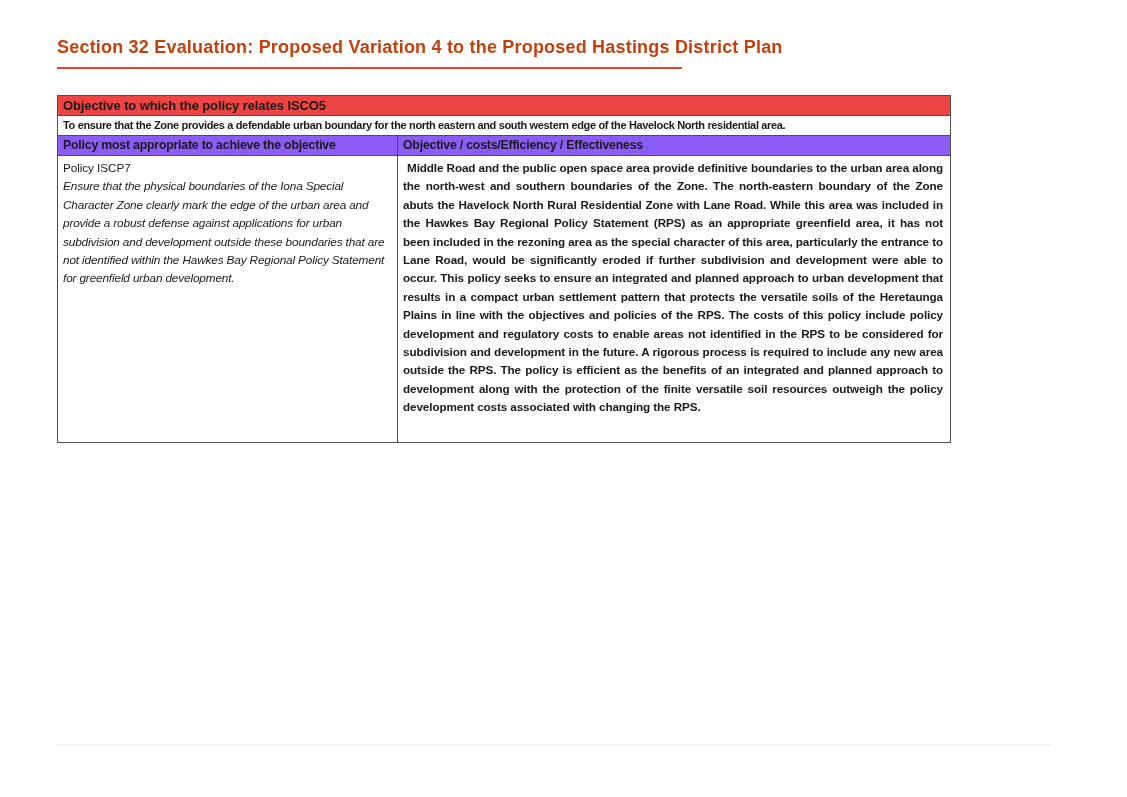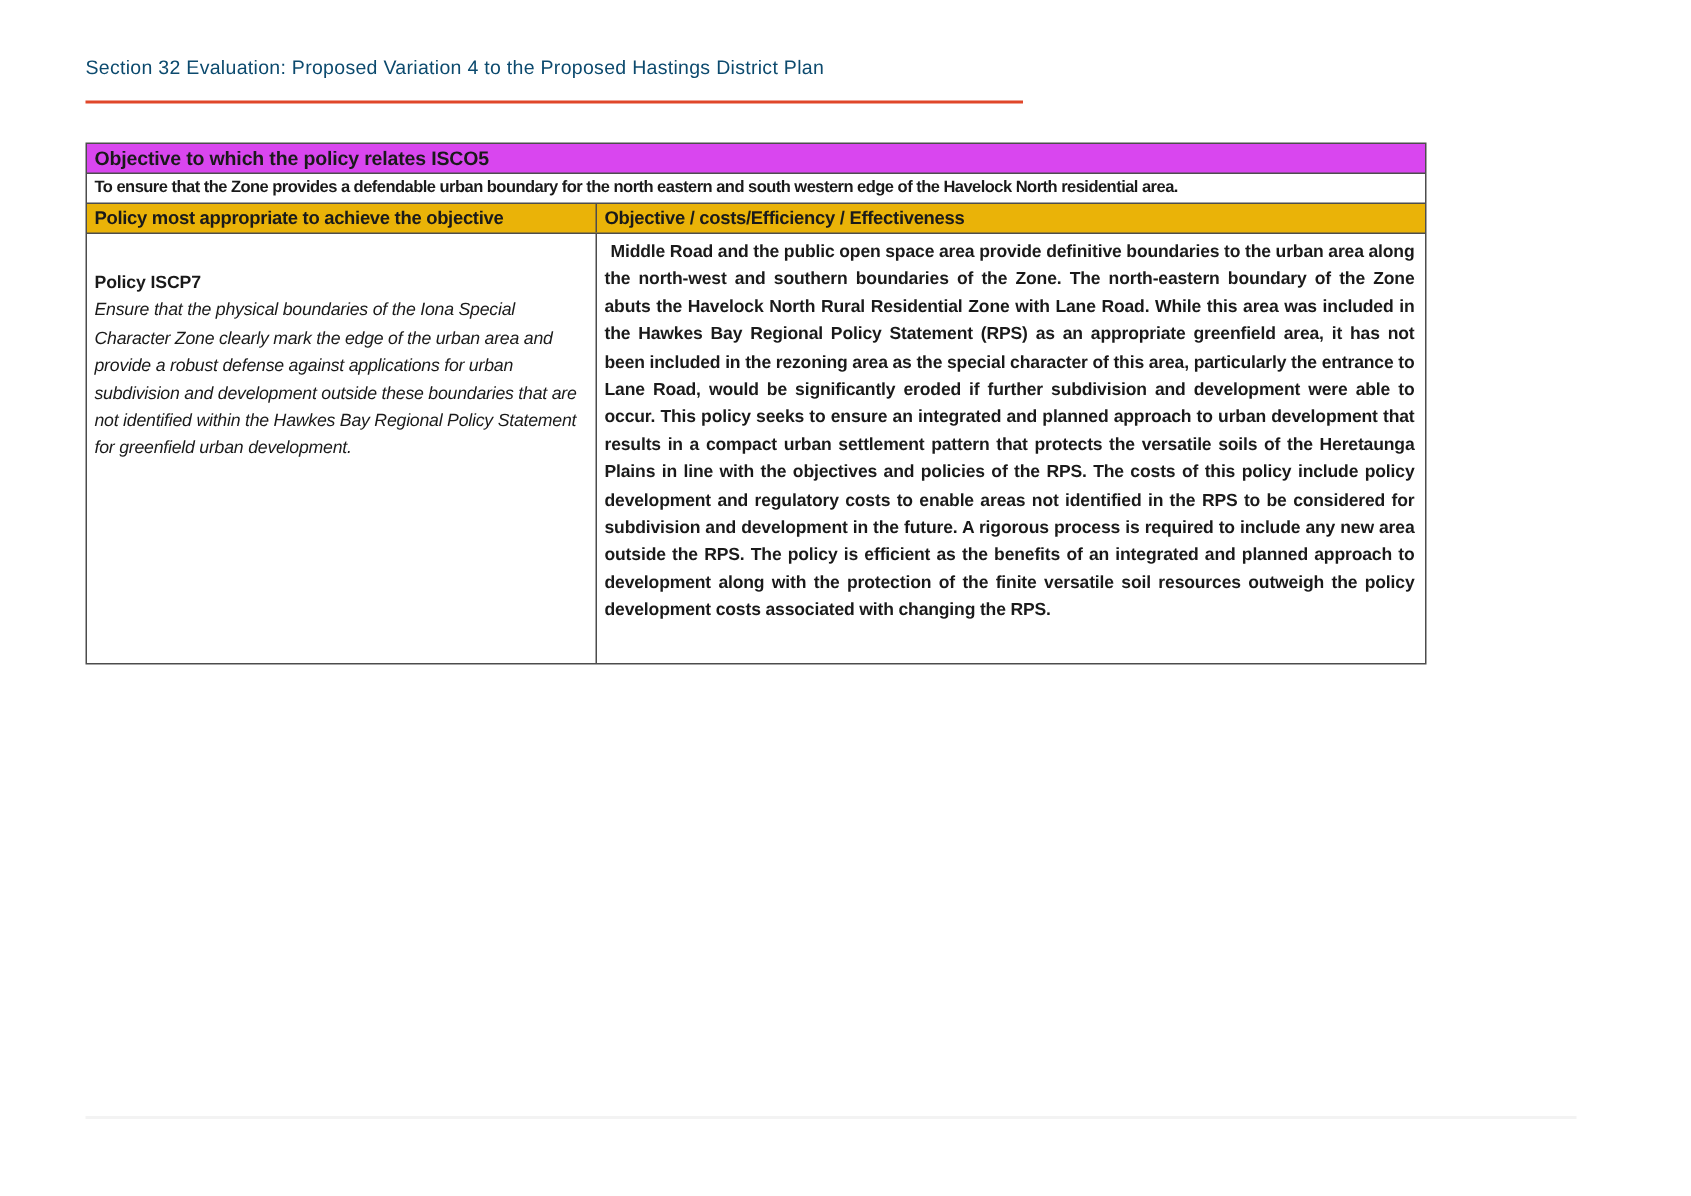--- a/index.html
+++ b/index.html
@@ -6,67 +6,67 @@
   html, body { background: #ffffff; }
   body {
     width: 1127px; height: 797px;
     position: relative;
     font-family: "Liberation Sans", sans-serif;
     color: #1a1a1a;
     overflow: hidden;
   }
   .doc-title {
     position: absolute; left: 57px; top: 37px;
-    font-size: 13px; font-weight: normal;
-    color: #0c4a6e;
+    font-size: 18px; font-weight: bold;
+    color: #c2410c;
     letter-spacing: 0.2px;
     white-space: nowrap;
   }
   .title-rule {
     position: absolute; left: 57px; top: 67px;
     width: 625px; height: 2px;
     background: #e0472a;
   }
   .s32-table {
     position: absolute; left: 57px; top: 95px;
     width: 894px;
     border: 1px solid #4d4d4d;
     background: #ffffff;
   }
   .t-row { border-bottom: 1px solid #4d4d4d; overflow: hidden; }
   .t-row:last-child { border-bottom: none; }
   .r-obj-head {
-    height: 20px; background: #d946ef;
+    height: 20px; background: #ef4444;
     font-size: 13px; font-weight: bold; line-height: 20px;
     padding: 0 5px; white-space: nowrap;
     letter-spacing: -0.1px;
   }
   .r-obj-text {
     height: 20px; background: #ffffff;
     font-size: 11px; font-weight: bold; line-height: 19px;
     padding: 0 5px; white-space: nowrap;
     letter-spacing: -0.35px;
   }
   .cols { display: flex; align-items: stretch; }
   .cell-left {
     width: 340px; flex: 0 0 340px;
     border-right: 1px solid #4d4d4d;
     padding: 0 5px;
   }
   .cell-right { flex: 1 1 auto; padding: 0 5px; min-width: 0; font-weight: bold; }
-  .r-col-heads { height: 20px; background: #eab308; }
+  .r-col-heads { height: 20px; background: #8b5cf6; }
   .r-col-heads .cell-left,
   .r-col-heads .cell-right {
     font-size: 12.3px; font-weight: bold; line-height: 19px;
     white-space: nowrap; letter-spacing: -0.2px; overflow: hidden;
   }
   .r-content { height: 286px; background: #ffffff; }
   .r-content .cell-left { padding-top: 3px; font-size: 11.8px; line-height: 18.4px; }
   .r-content .cell-right { padding-top: 3px; padding-right: 7px; }
-  .policy-name { font-weight: bold; letter-spacing: -0.1px; margin-top: 20px; }
+  .policy-name { font-weight: normal; letter-spacing: -0.1px; }
   .policy-desc { font-style: italic; letter-spacing: -0.15px; }
   .benefits-text {
     font-size: 11.7px; line-height: 18.4px;
     text-align: justify;
     text-indent: 4px;
     letter-spacing: -0.1px;
   }
   .footer-rule {
     position: absolute; left: 57px; top: 744px;
     width: 994px; height: 2px;

